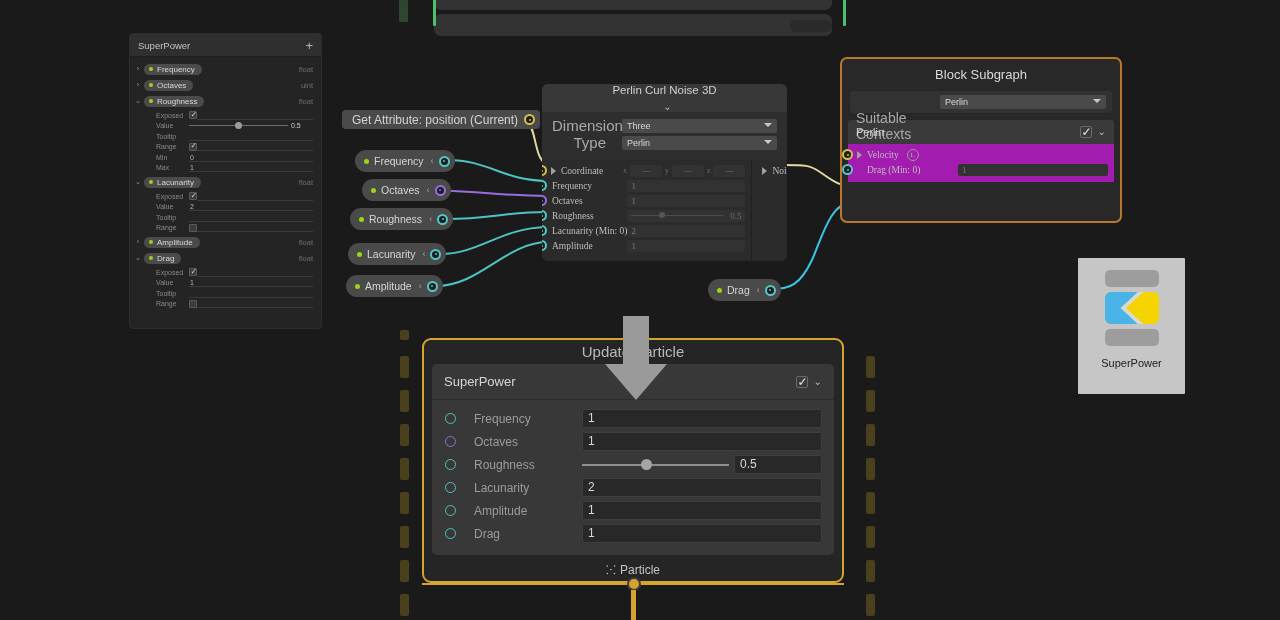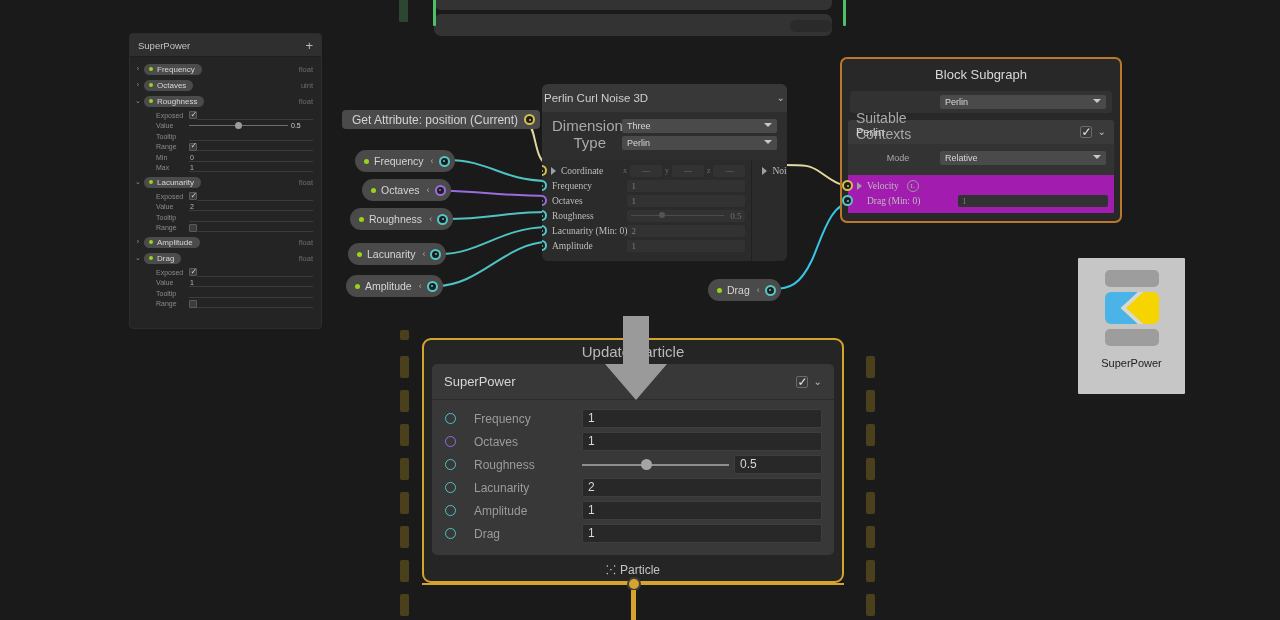--- a/index.html
+++ b/index.html
@@ -104,21 +104,21 @@
     position: absolute; left: 342px; top: 110px; height: 19px;
     background: #4a4a4a; border-radius: 4px;
     display: flex; align-items: center; gap: 6px; padding: 0 5px 0 10px;
   }
   #get-attr .ga-label { font-size: 12px; color: #d3d3d3; text-align: right; }
 
   
   #perlin { left: 542px; top: 84px; width: 245px; background: #2b2b2b; }
   #perlin .pn-head {
     height: 28px; background: #383838; display: flex; align-items: center;
-    justify-content: space-between; padding: 0 2px;
+    justify-content: space-between; padding: 0 13px; flex-direction: column;
   }
   #perlin .pn-head-title { font-size: 11.5px; color: #cfcfcf; }
   #perlin .pn-settings { padding: 6px 10px 8px 10px; background: #2e2e2e; }
   .set-row { display: flex; align-items: center; height: 15px; margin-bottom: 2px; }
   .set-label { font-size: 15px; color: #a9a9a9; width: 70px; text-align: right; padding-right: 16px; }
   .dropdown {
     flex: 1; height: 14px; background: #4a4a4a; border-radius: 2px;
     display: flex; align-items: center; padding: 0 5px;
     font-size: 9px; color: #d7d7d7; position: relative;
   }
@@ -587,29 +587,20 @@
       <span class="dropdown">
         <span>Perlin</span>
         <span class="dd-caret"></span>
       </span>
     </div>
     <div class="sg-force-head">
       <span class="sg-force-label">Perlin</span>
       <span class="chk on"></span>
       <span class="caret-dn">⌄</span>
     </div>
-    <div class="sg-force-body">
-      <div class="sg-mode-row">
-        <span class="sg-mode-label">Mode</span>
-        <span class="dropdown">
-          <span>Relative</span>
-          <span class="dd-caret"></span>
-        </span>
-      </div>
-    </div>
     <div class="sg-ports" id="sg-ports">
         <div class="io-row">
           <span class="port yellow io-port"></span>
           <span class="io-tri"></span>
           <span class="io-name">Velocity</span>
           <span class="badge-l">L</span>
         </div>
         <div class="io-row">
           <span class="port io-port"></span>
           <span style="width:9px;flex:none"></span>

